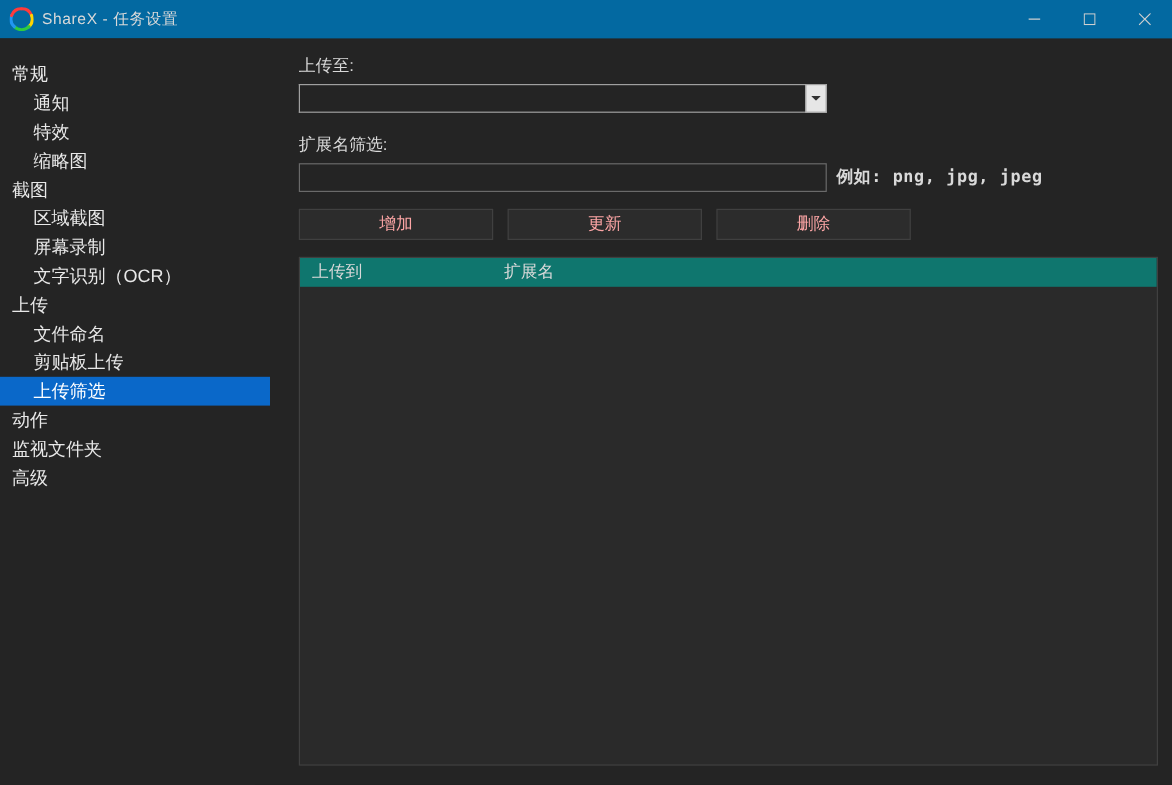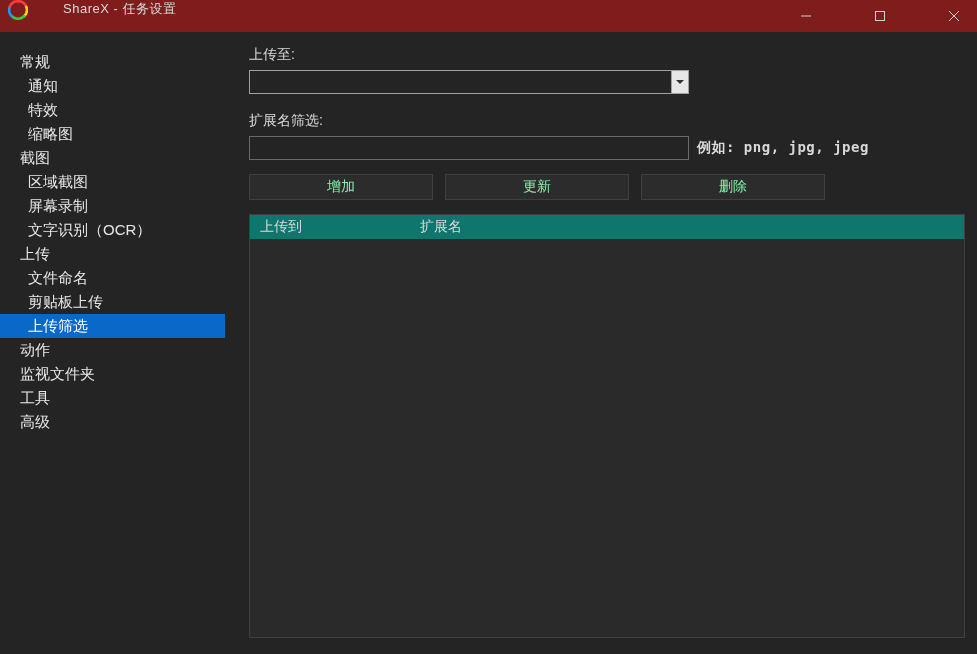--- a/index.html
+++ b/index.html
@@ -9,25 +9,24 @@
     font-family: "Segoe UI", "Microsoft YaHei", sans-serif;
     font-size: 14px;
     color: #e0e0e0;
     overflow: hidden;
     user-select: none;
   }
 
   
   .titlebar {
     height: 32px;
-    background: #7f1d1d;
-    display: flex;
-    align-items: flex-start;
+    background: #0369a1;
+    display: flex;
+    align-items: center;
     padding-left: 8px;
-    gap: 28px;
   }
   .titlebar .icon { width: 20px; height: 20px; flex: 0 0 auto; margin-right: 7px; }
   .titlebar .title { font-size: 13px; color: #d9d9d9; letter-spacing: 0.5px; }
   .titlebar .spacer { flex: 1; }
   .winbtn {
     width: 46px; height: 32px;
     display: flex; align-items: center; justify-content: center;
     color: #d0d0d0;
   }
   .winbtn svg { width: 10px; height: 10px; }
@@ -45,21 +44,21 @@
     background: #242424;
     padding-top: 18px;
     overflow: hidden;
   }
   .nav-item {
     height: 24px;
     display: flex;
     align-items: center;
     font-size: 15px;
     color: #e8e8e8;
-    padding-left: 20px;
+    padding-left: 10px;
     white-space: nowrap;
   }
   .nav-item.child { padding-left: 28px; }
   .nav-item.selected {
     background: #0a68c9;
     color: #ffffff;
   }
 
   
   .main {
@@ -113,25 +112,25 @@
     letter-spacing: 0.5px;
     font-weight: bold;
   }
 
   .btn-row {
     display: flex;
     gap: 12px;
     margin-bottom: 14px;
   }
   .btn {
-    width: 184px;
+    width: 162px;
     height: 26px;
     background: #2c2c2c;
     border: 1px solid #404040;
-    color: #86efac;
+    color: #fca5a5;
     font-size: 14px;
     display: flex; align-items: center; justify-content: center;
   }
 
   .table {
     flex: 1;
     border: 1px solid #404040;
     background: #2a2a2a;
     overflow: hidden;
     margin-bottom: 0;
@@ -222,23 +221,20 @@
       <div class="nav-item child selected">
         <span>上传筛选</span>
       </div>
       <div class="nav-item">
         <span>动作</span>
       </div>
       <div class="nav-item">
         <span>监视文件夹</span>
       </div>
       <div class="nav-item">
-        <span>工具</span>
-      </div>
-      <div class="nav-item">
         <span>高级</span>
       </div>
     </div>
 
   <div class="main">
     <div class="label">上传至:</div>
     <div class="combo">
       <div class="combo-input"></div>
       <div class="combo-btn">
         <svg width="8" height="4" viewBox="0 0 8 4">

